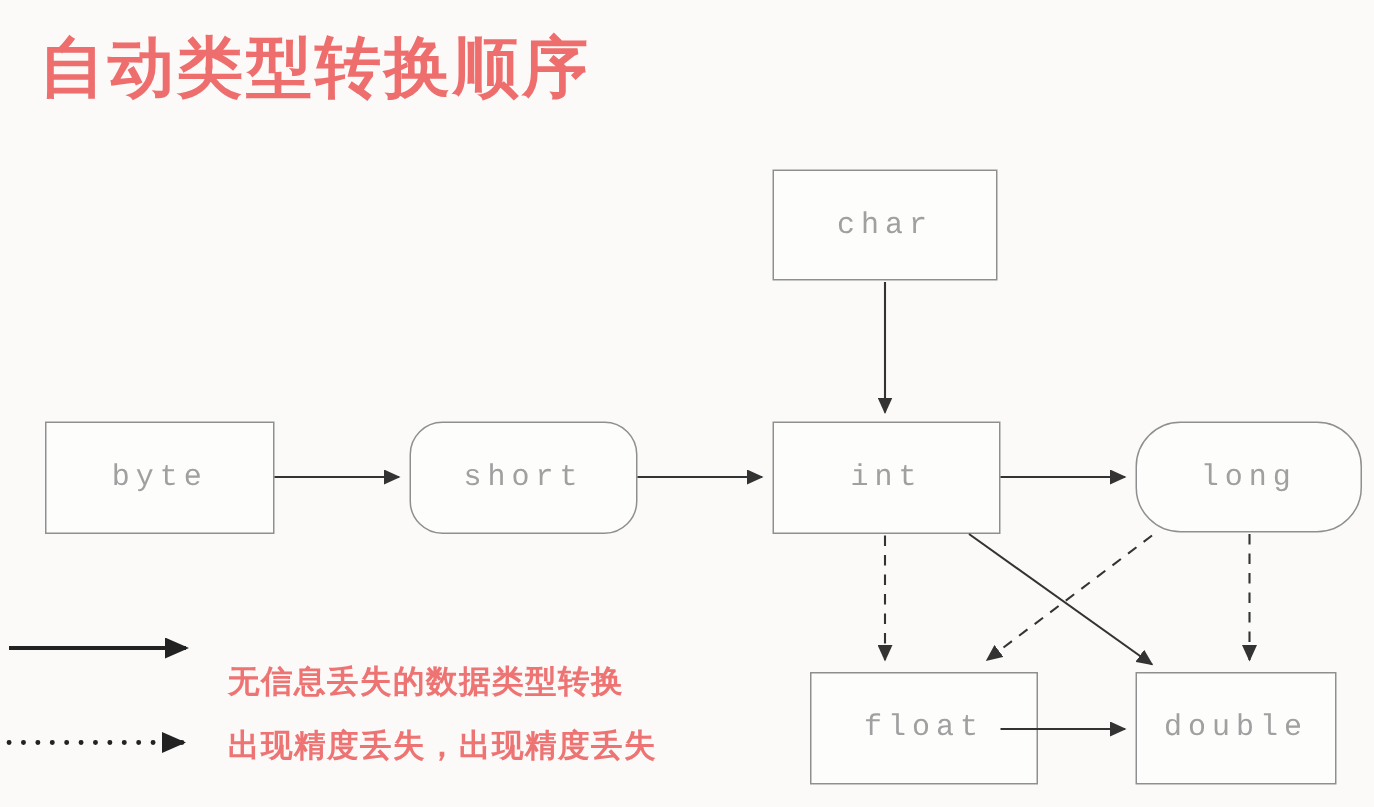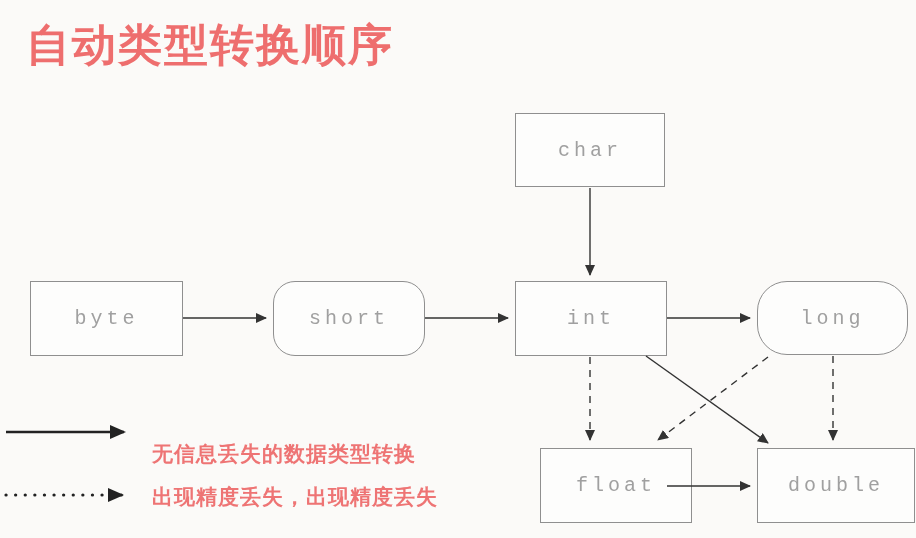--- a/index.html
+++ b/index.html
@@ -38,21 +38,21 @@
     font-size: 20px;
     letter-spacing: 4px;
     color: #a0a0a0;
   }
   .node-char   { left: 515px; top: 113px; width: 150px; height: 74px; }
   .node-byte   { left: 30px;  top: 281px; width: 153px; height: 75px; }
   .node-short  { left: 273px; top: 281px; width: 152px; height: 75px; border-radius: 22px; }
   .node-int    { left: 515px; top: 281px; width: 152px; height: 75px; }
   .node-long   { left: 757px; top: 281px; width: 151px; height: 74px; border-radius: 30px; }
   .node-float  { left: 515px; top: 448px; width: 152px; height: 75px; margin-left: 25px; }
-  .node-double { left: 757px; top: 448px; width: 158px; height: 75px; }
+  .node-double { left: 757px; top: 448px; width: 134px; height: 75px; }
   .arrows {
     position: absolute;
     left: 0; top: 0;
     width: 916px;
     height: 538px;
     pointer-events: none;
   }
   .legend-label {
     position: absolute;
     left: 152px;

